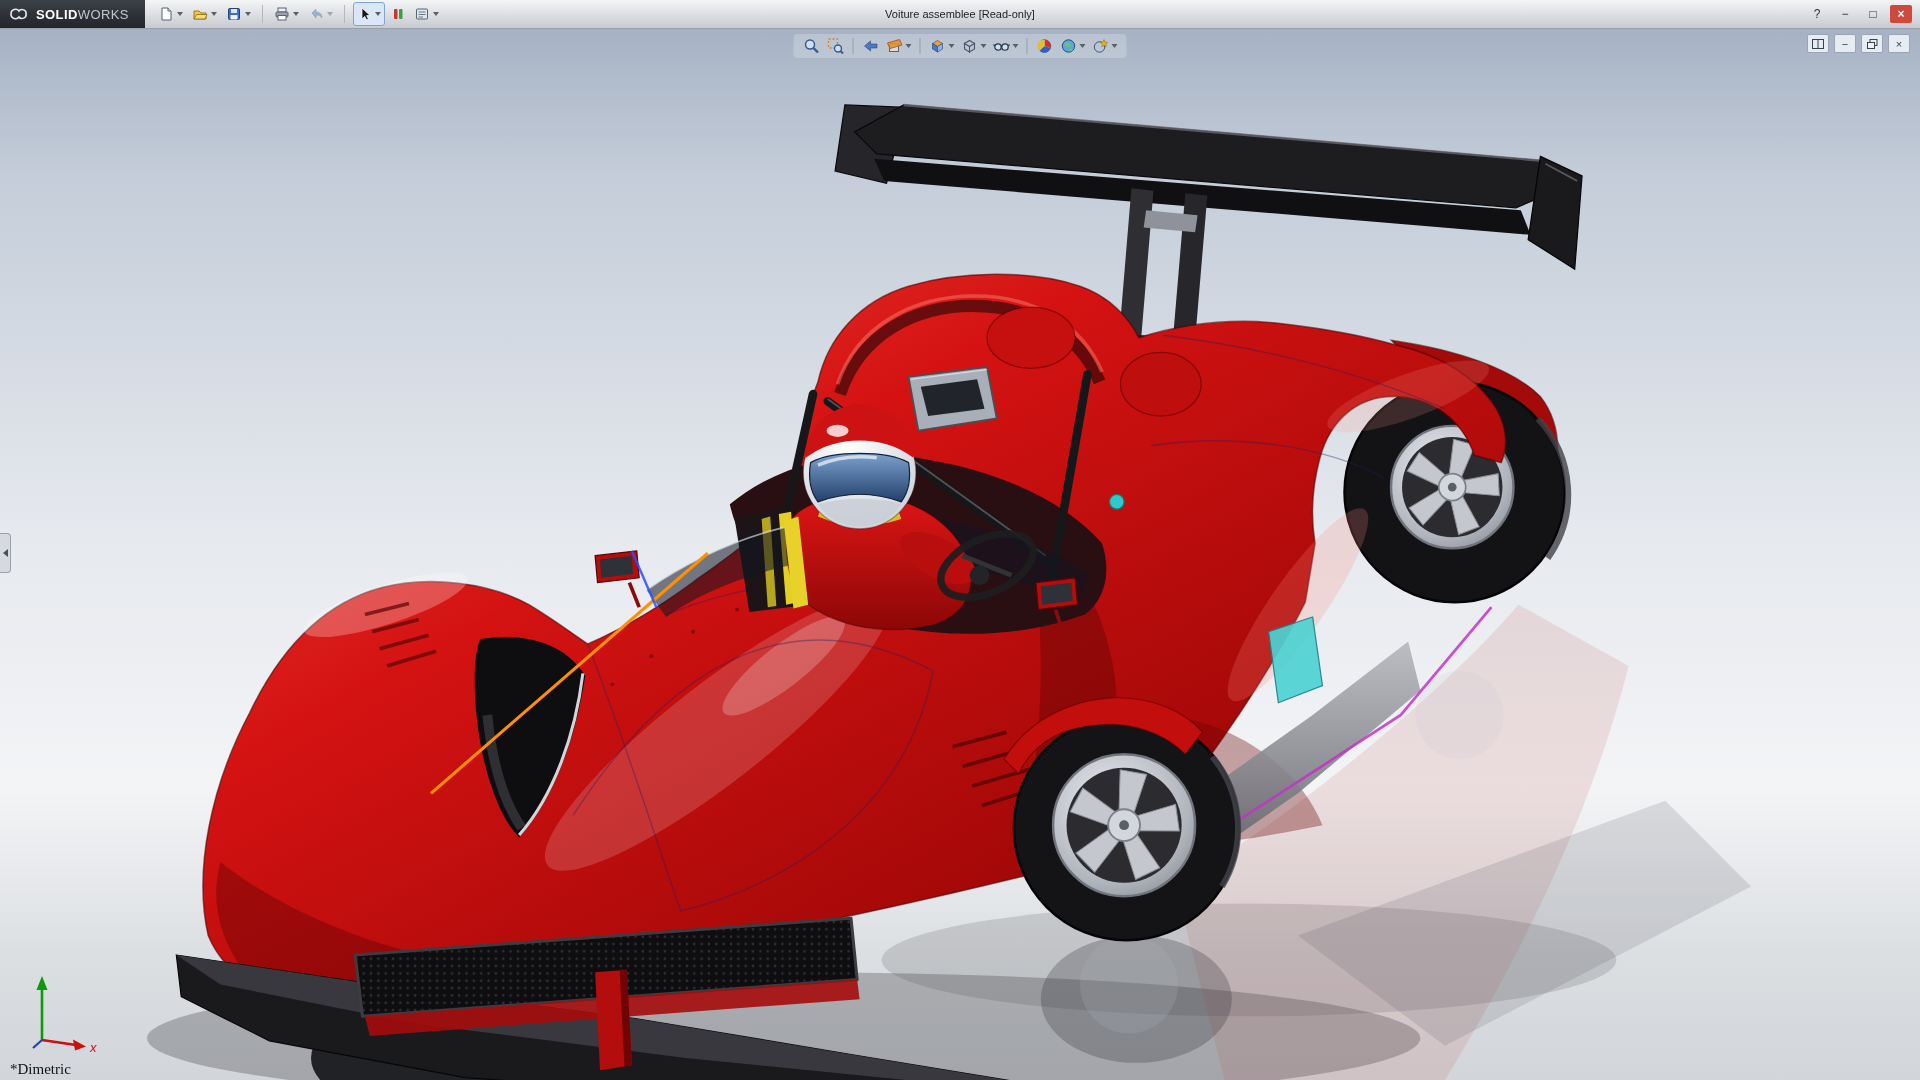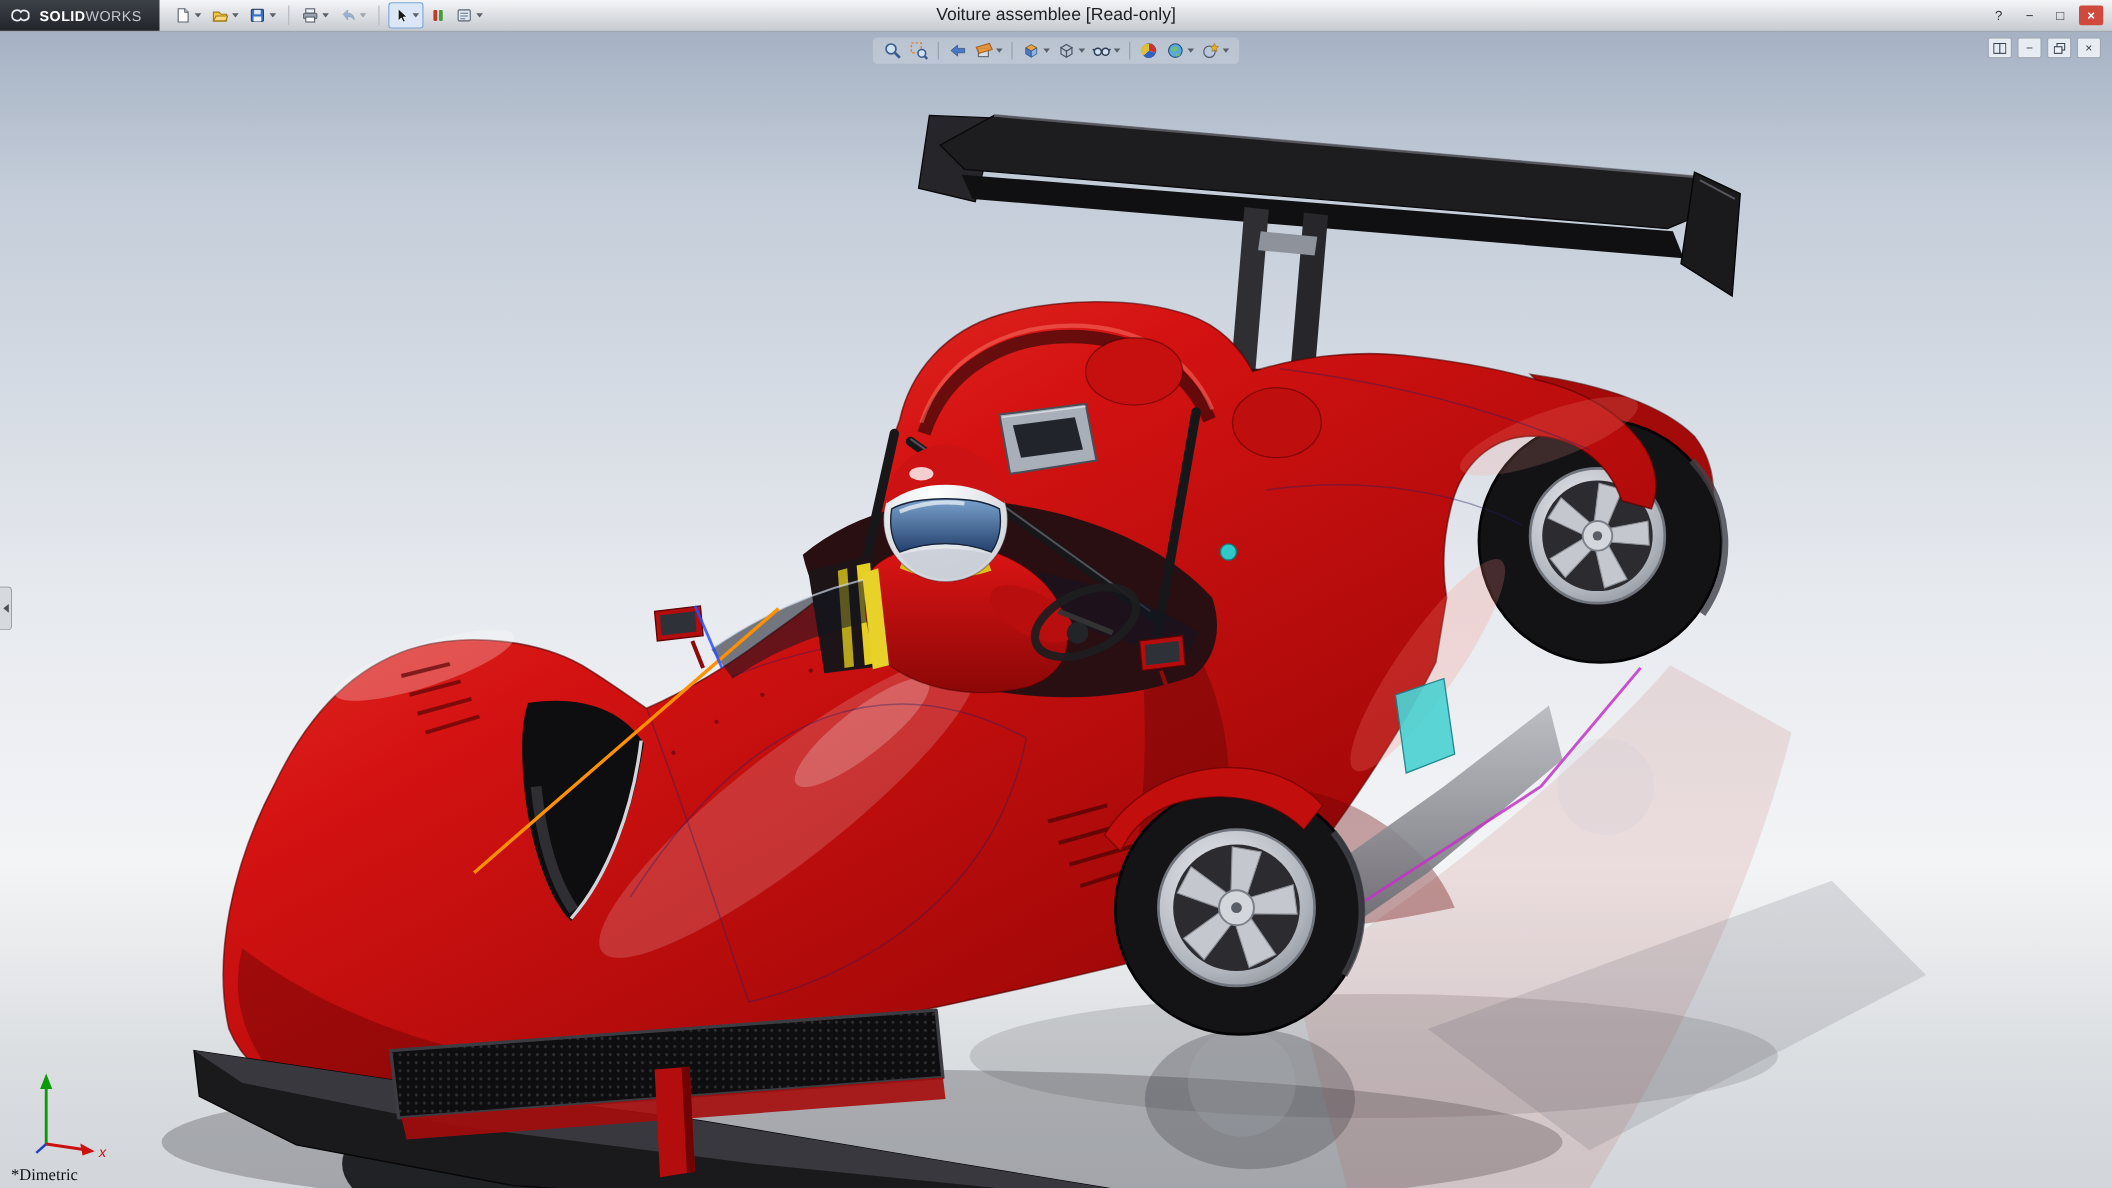--- a/index.html
+++ b/index.html
@@ -12,21 +12,21 @@
   .logo{height:100%;background:linear-gradient(#3c4148,#22252a);color:#fff;display:flex;
     align-items:center;gap:6px;padding:0 16px 0 8px;font-size:13px;letter-spacing:.4px;}
   .logo .b{font-weight:bold;color:#ffffff;}
   .logo .l{font-weight:normal;color:#c2c6cc;}
   .tb-group{display:flex;align-items:center;margin-left:10px;gap:3px;}
   .tb-sep{width:1px;height:18px;background:#b4b8be;margin:0 5px;}
   .tb-btn{height:22px;display:flex;align-items:center;padding:0 3px;border-radius:3px;gap:2px;cursor:default;}
   .tb-btn.active{background:#dbe7f7;border:1px solid #7fa4d4;}
   .tb-btn.disabled{opacity:.45;}
   .caret{width:0;height:0;border-left:3px solid transparent;border-right:3px solid transparent;border-top:4px solid #5a6068;margin-left:1px;}
-  .title-center{position:absolute;left:50%;transform:translateX(-50%);font-size:16px;color:#1c1e22;white-space:nowrap;}
+  .title-center{position:absolute;left:50%;transform:translateX(-50%);font-size:11px;color:#1c1e22;white-space:nowrap;}
   .win-controls{margin-left:auto;display:flex;align-items:center;gap:6px;padding-right:8px;}
   .win-btn{min-width:22px;height:18px;display:flex;align-items:center;justify-content:center;
     font-size:12px;color:#2e3238;border-radius:2px;}
   .win-btn.close{background:#cf4a3c;color:#fff;font-weight:bold;}
 
   
   .viewport{position:relative;flex:1;overflow:hidden;
     background:linear-gradient(180deg,#a6b2c4 0%,#c4cdd9 14%,#e6e9ee 48%,#f3f4f6 72%,#dcdfe2 88%,#d2d5d9 100%);}
   .scene-svg{position:absolute;left:0;top:0;width:100%;height:100%;}
 

